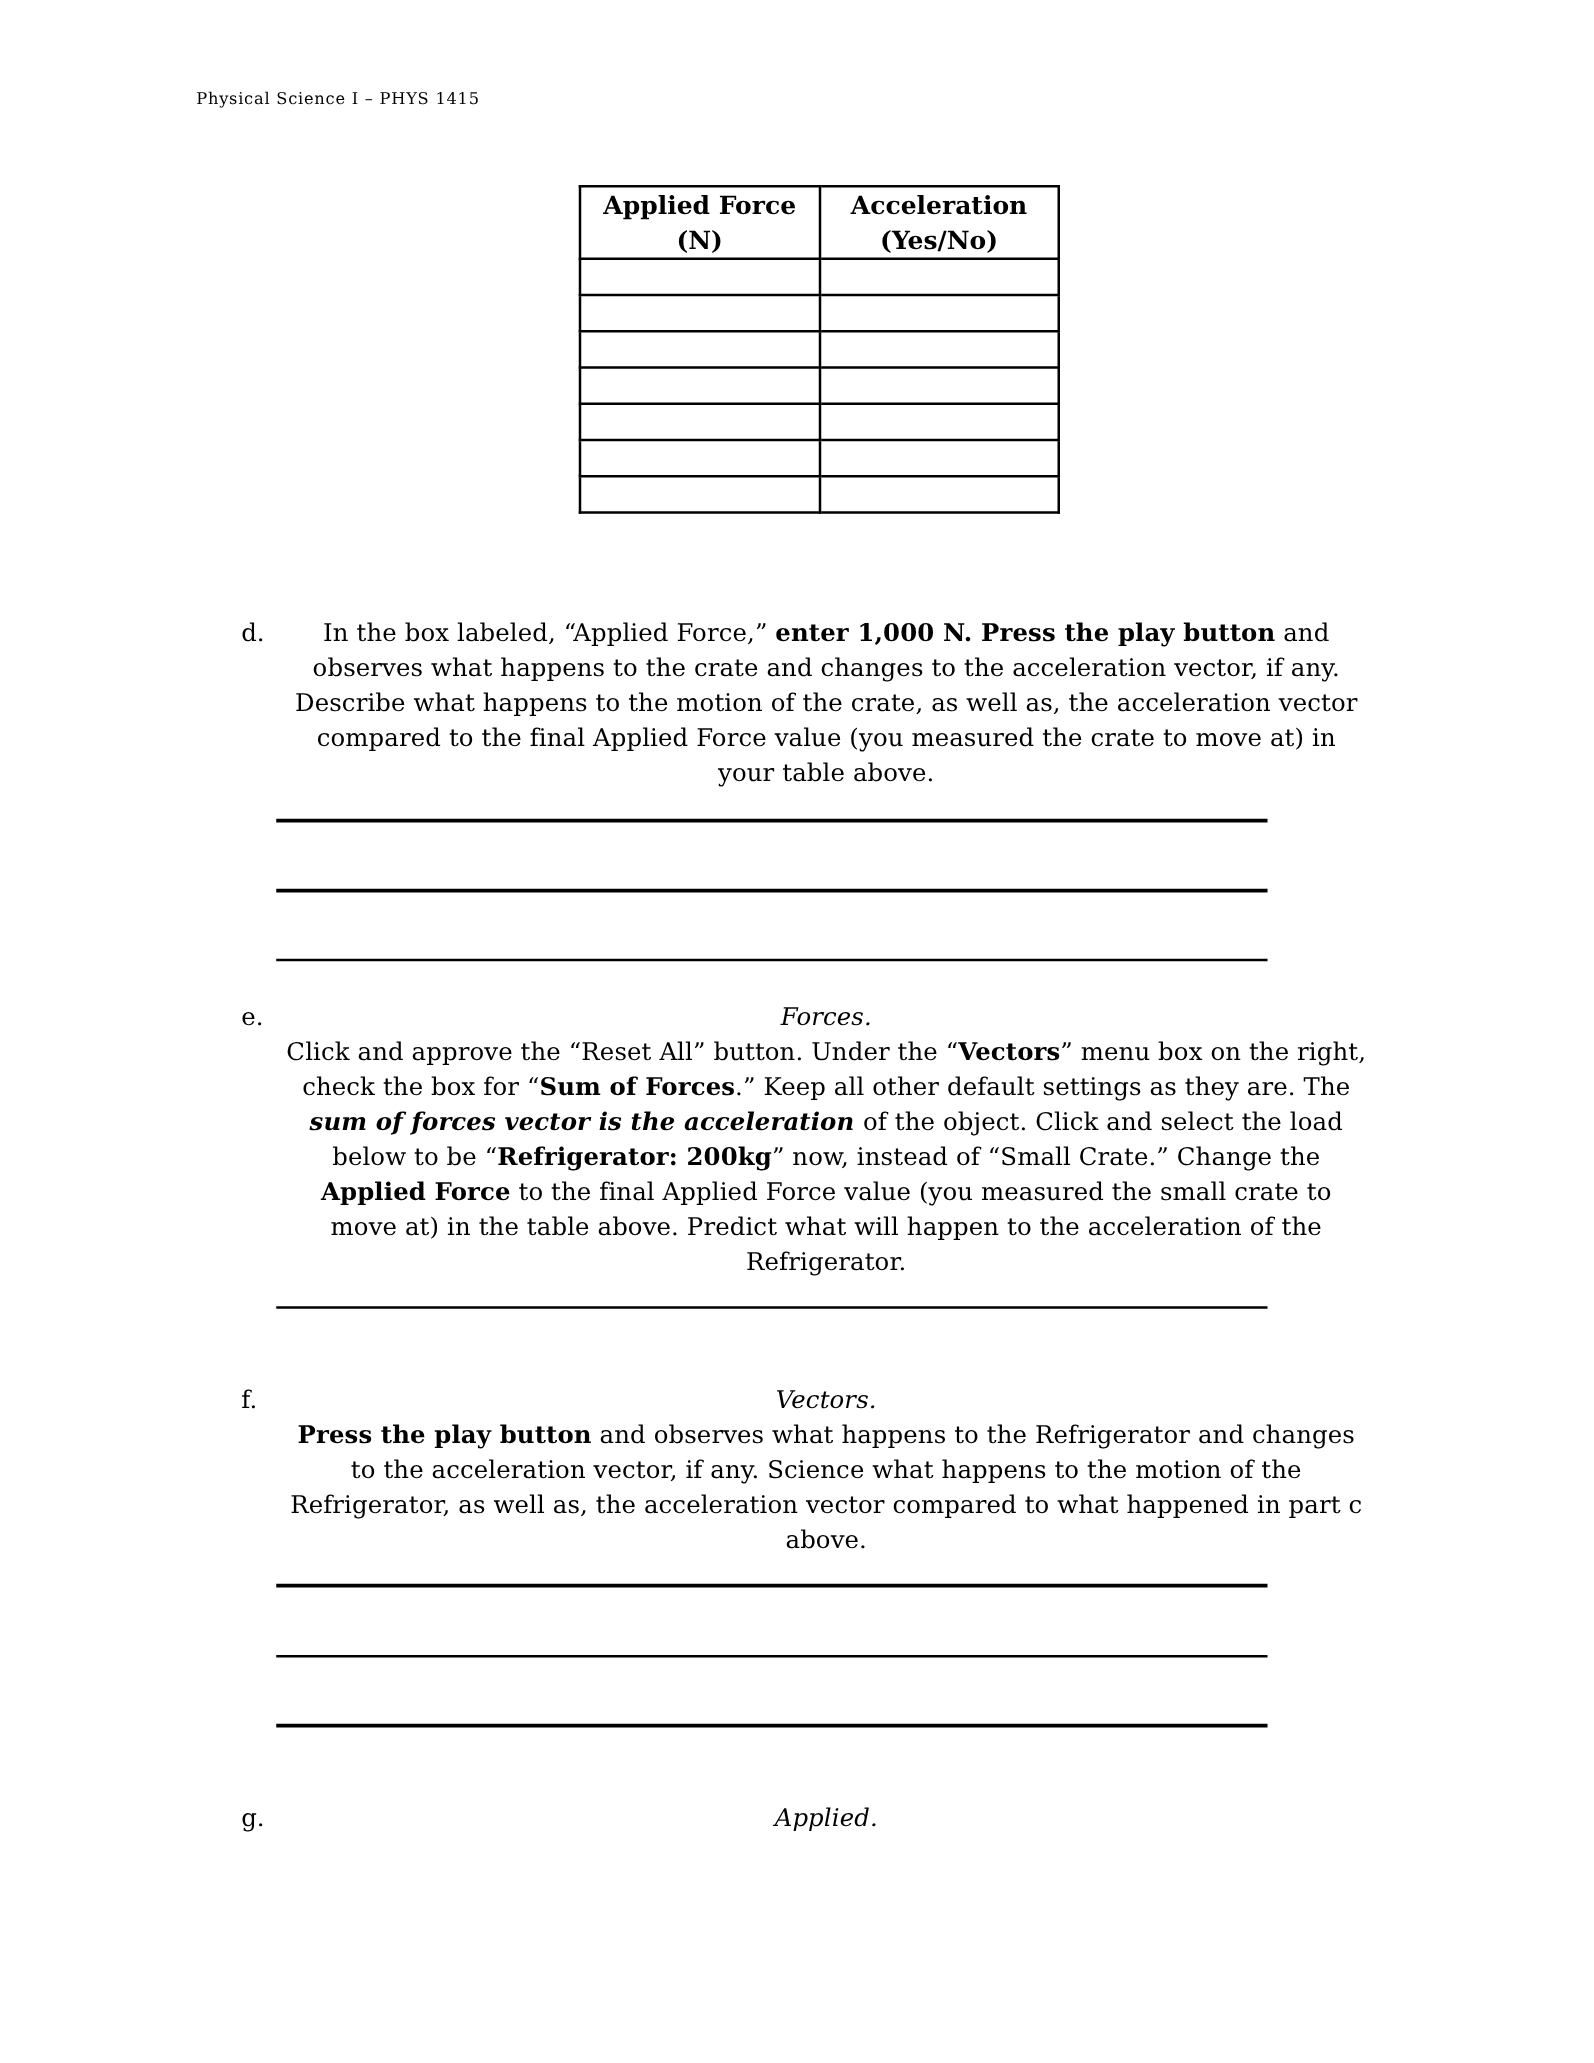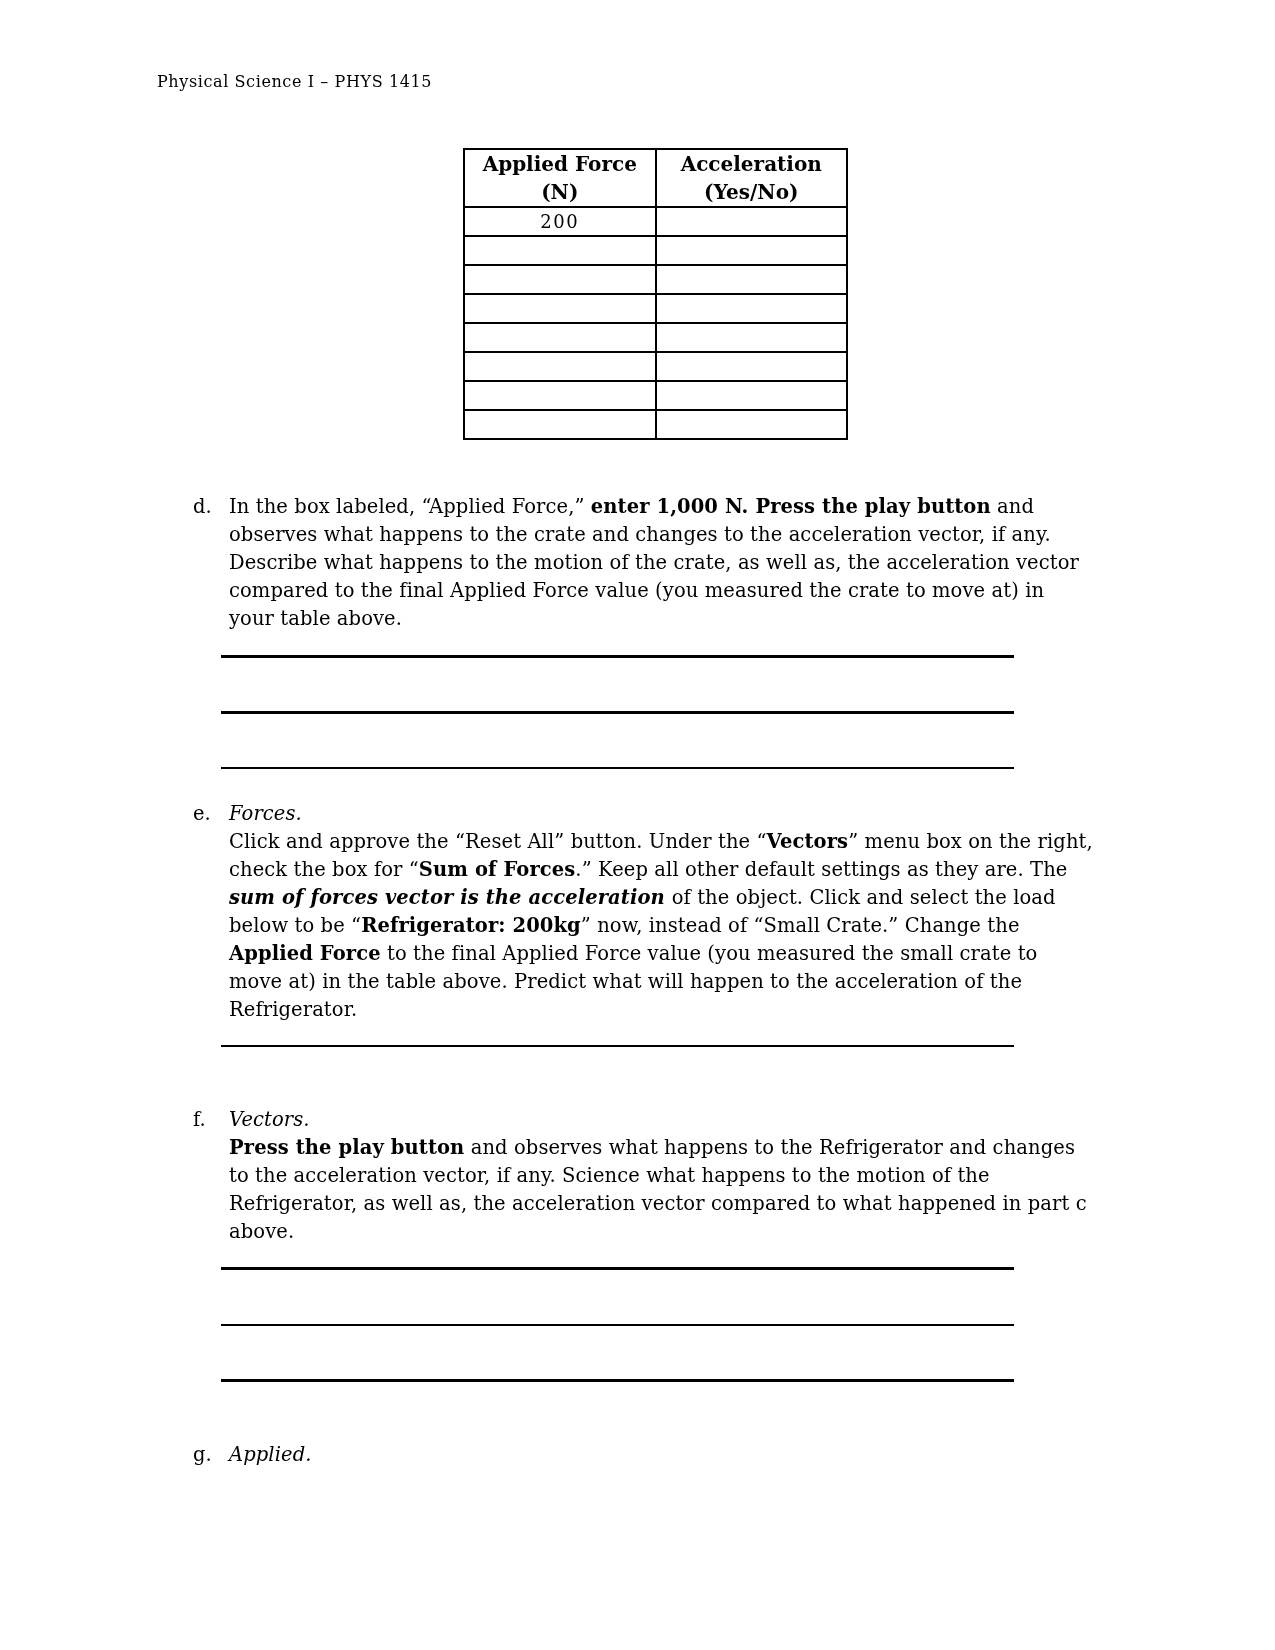--- a/index.html
+++ b/index.html
@@ -3,41 +3,41 @@
 <meta charset="utf-8">
 <style>
   html, body { margin: 0; padding: 0; background: #ffffff; }
   body {
     width: 1275px; height: 1650px; position: relative; overflow: hidden;
     font-family: "DejaVu Serif", "Liberation Serif", serif;
     color: #000;
   }
   .header {
     position: absolute; left: 157px; top: 72px;
-    font-size: 16px; letter-spacing: 0.6px;
+    font-size: 13px; letter-spacing: 0.6px;
   }
   table.data {
     position: absolute; left: 463px; top: 148px;
     border-collapse: collapse; width: 385px;
   }
   table.data th, table.data td {
     border: 2px solid #000; text-align: center; padding: 0;
   }
   table.data th {
     font-weight: bold; font-size: 20px; line-height: 28px; height: 56px;
     width: 50%;
   }
   table.data td { height: 27px; font-size: 18px; letter-spacing: 1.5px; line-height: 27px; }
 
   .q {
     position: absolute; left: 193px; width: 900px;
     font-size: 19.5px; line-height: 28px;
   }
   .q .lbl { position: absolute; left: 0; top: 0; }
-  .q .body { margin-left: 36px; letter-spacing: 0.1px; }
+  .q .body { margin-left: 36px; letter-spacing: 0.1px; text-align: center; }
   .q b { font-weight: bold; }
   .q i { font-style: italic; }
   .ul { }
   .line {
     position: absolute; left: 221px; width: 793px; background: #000;
   }
   .thick { height: 3px; }
   .thin { height: 2px; }
 </style>
 </head>
@@ -52,24 +52,20 @@
         <span>Applied Force</span><br>
         <span>(N)</span>
       </th>
       <th>
         <span>Acceleration</span><br>
         <span>(Yes/No)</span>
       </th>
     </tr>
   </thead>
   <tbody>
-    <tr>
-        <td>200</td>
-        <td></td>
-      </tr>
     <tr>
         <td></td>
         <td></td>
       </tr>
     <tr>
         <td></td>
         <td></td>
       </tr>
     <tr>
         <td></td>

